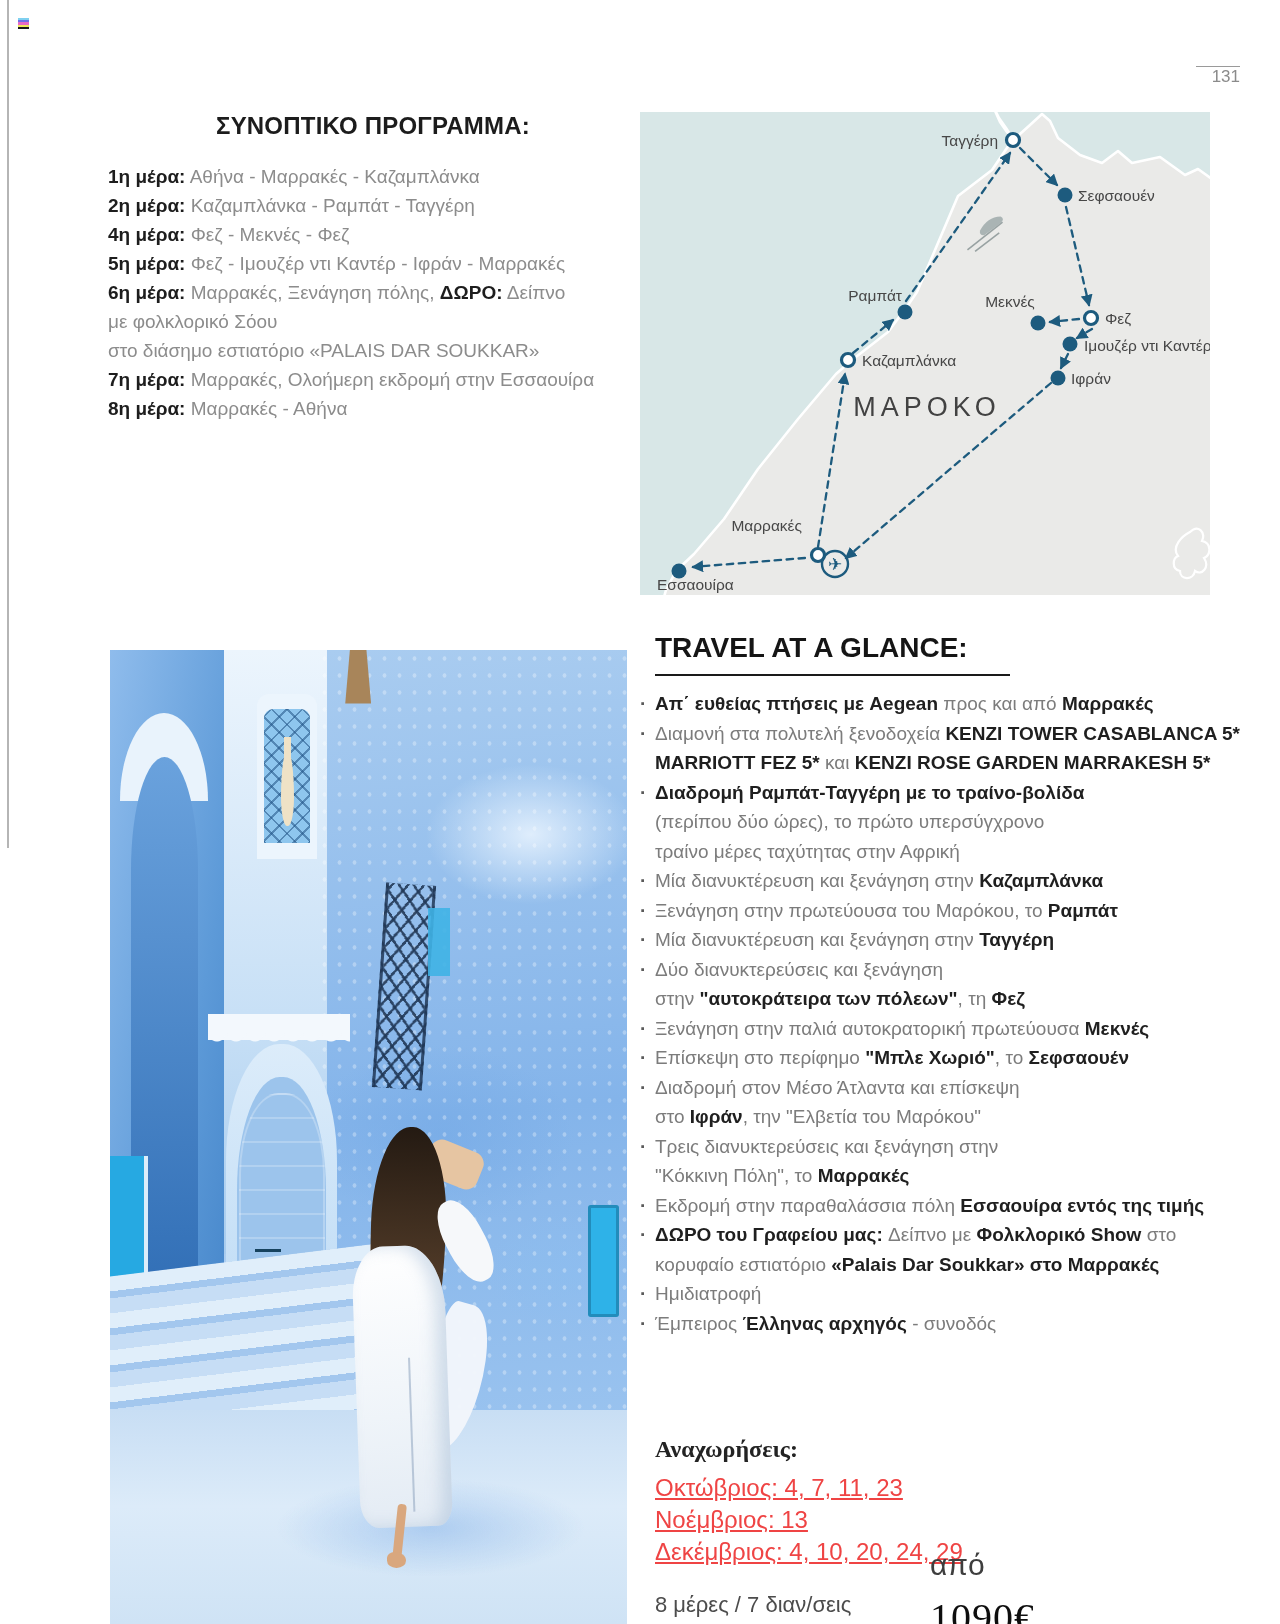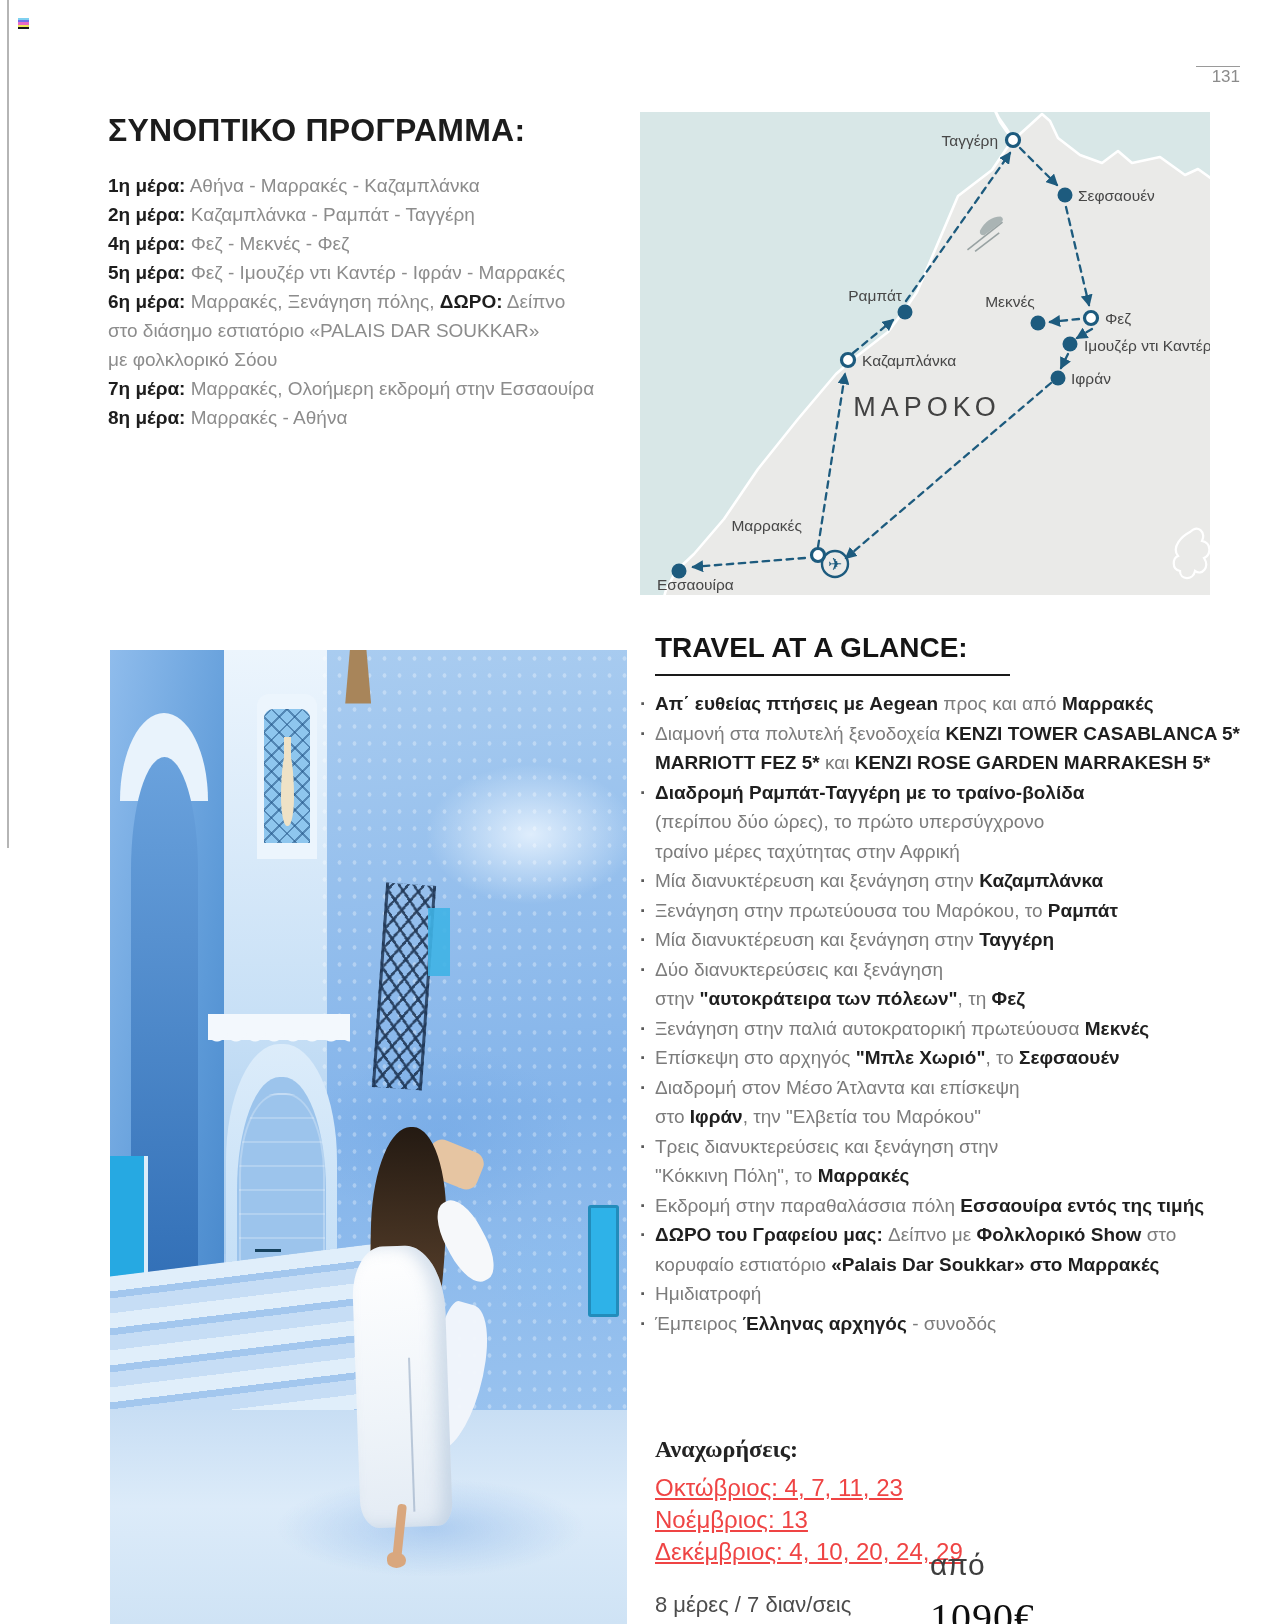--- a/index.html
+++ b/index.html
@@ -9,21 +9,21 @@
   
   .edge-line{position:absolute;left:7px;top:0;width:2px;height:848px;background:#8d8d8d;opacity:.65;}
   .reg-mark{position:absolute;left:18px;top:18px;width:11px;height:11px;display:flex;flex-direction:column;}
   .reg-mark div{flex:1;}
   .pagenum{position:absolute;left:1185px;top:42px;width:55px;text-align:right;
            font-size:17px;color:#8b8b8b;margin-top:25px;}
   .pagenum-rule{position:absolute;left:1196px;top:66px;width:44px;height:1px;background:#9a9a9a;}
 
   
   .program{position:absolute;left:108px;top:112px;width:530px;}
-  .program h1{margin:0 0 22px 0;font-size:32px;font-weight:700;color:#1c1c1c;letter-spacing:.2px;}
+  .program h1{margin:0 0 22px 0;font-size:24px;font-weight:700;color:#1c1c1c;letter-spacing:.2px;text-align:center;}
   .pline{font-size:19px;line-height:29px;color:#8c8c8c;white-space:nowrap;}
   .pline .b{font-weight:700;color:#1d1d1d;}
 
   
   .map{position:absolute;left:640px;top:112px;width:570px;height:483px;}
   .map svg{display:block;width:100%;height:100%;}
   .map .sea{fill:#d8e7e7;}
   .map .land{fill:#eaeae8;stroke:#ffffff;stroke-width:2.6;stroke-linejoin:round;}
   .map .blob{fill:#eaeae8;stroke:#ffffff;stroke-width:2.2;}
   .map .route{fill:none;stroke:#1d5b7e;stroke-width:2.3;stroke-dasharray:6.5 5.5;stroke-linecap:round;}
@@ -144,22 +144,22 @@
   <div class="pagenum-rule"></div>
 
   <div class="program">
     <h1>ΣΥΝΟΠΤΙΚΟ ΠΡΟΓΡΑΜΜΑ:</h1>
     <div>
         <div class="pline"><span class="b">1η μέρα:</span><span> Αθήνα - Μαρρακές - Καζαμπλάνκα</span></div>
         <div class="pline"><span class="b">2η μέρα:</span><span> Καζαμπλάνκα - Ραμπάτ - Ταγγέρη</span></div>
         <div class="pline"><span class="b">4η μέρα:</span><span> Φεζ - Μεκνές - Φεζ</span></div>
         <div class="pline"><span class="b">5η μέρα:</span><span> Φεζ - Ιμουζέρ ντι Καντέρ - Ιφράν - Μαρρακές</span></div>
         <div class="pline"><span class="b">6η μέρα:</span><span> Μαρρακές, Ξενάγηση πόλης, </span><span class="b">ΔΩΡΟ:</span><span> Δείπνο</span></div>
+        <div class="pline"><span>με φολκλορικό Σόου</span></div>
         <div class="pline"><span>στο διάσημο εστιατόριο «PALAIS DAR SOUKKAR»</span></div>
-        <div class="pline"><span>με φολκλορικό Σόου</span></div>
         <div class="pline"><span class="b">7η μέρα:</span><span> Μαρρακές, Ολοήμερη εκδρομή στην Εσσαουίρα</span></div>
         <div class="pline"><span class="b">8η μέρα:</span><span> Μαρρακές - Αθήνα</span></div>
       </div>
   </div>
 
   <div class="map">
     <svg id="map-svg" viewBox="0 0 570 483">
       <defs>
         <marker id="arr" viewBox="0 0 10 10" refX="8.5" refY="5" markerWidth="5.2" markerHeight="5.2" orient="auto-start-reverse">
           <path d="M0,0 L10,5 L0,10 z" fill="#1d5b7e"></path>
@@ -227,21 +227,21 @@
         <div class="gline"><span class="b">MARRIOTT FEZ 5*</span><span> και </span><span class="b">KENZI ROSE GARDEN MARRAKESH 5*</span></div>
         <div class="gline"><span class="dot">·</span><span class="b">Διαδρομή Ραμπάτ-Ταγγέρη με το τραίνο-βολίδα</span></div>
         <div class="gline"><span>(περίπου δύο ώρες), το πρώτο υπερσύγχρονο</span></div>
         <div class="gline"><span>τραίνο μέρες ταχύτητας στην Αφρική</span></div>
         <div class="gline"><span class="dot">·</span><span>Μία διανυκτέρευση και ξενάγηση στην </span><span class="b">Καζαμπλάνκα</span></div>
         <div class="gline"><span class="dot">·</span><span>Ξενάγηση στην πρωτεύουσα του Μαρόκου, το </span><span class="b">Ραμπάτ</span></div>
         <div class="gline"><span class="dot">·</span><span>Μία διανυκτέρευση και ξενάγηση στην </span><span class="b">Ταγγέρη</span></div>
         <div class="gline"><span class="dot">·</span><span>Δύο διανυκτερεύσεις και ξενάγηση</span></div>
         <div class="gline"><span>στην </span><span class="b">"αυτοκράτειρα των πόλεων"</span><span>, τη </span><span class="b">Φεζ</span></div>
         <div class="gline"><span class="dot">·</span><span>Ξενάγηση στην παλιά αυτοκρατορική πρωτεύουσα </span><span class="b">Μεκνές</span></div>
-        <div class="gline"><span class="dot">·</span><span>Επίσκεψη στο αρχηγός </span><span class="b">"Μπλε Χωριό"</span><span>, το </span><span class="b">Σεφσαουέν</span></div>
+        <div class="gline"><span class="dot">·</span><span>Επίσκεψη στο περίφημο </span><span class="b">"Μπλε Χωριό"</span><span>, το </span><span class="b">Σεφσαουέν</span></div>
         <div class="gline"><span class="dot">·</span><span>Διαδρομή στον Μέσο Άτλαντα και επίσκεψη</span></div>
         <div class="gline"><span>στο </span><span class="b">Ιφράν</span><span>, την "Ελβετία του Μαρόκου"</span></div>
         <div class="gline"><span class="dot">·</span><span>Τρεις διανυκτερεύσεις και ξενάγηση στην</span></div>
         <div class="gline"><span>"Κόκκινη Πόλη", το </span><span class="b">Μαρρακές</span></div>
         <div class="gline"><span class="dot">·</span><span>Εκδρομή στην παραθαλάσσια πόλη </span><span class="b">Εσσαουίρα εντός της τιμής</span></div>
         <div class="gline"><span class="dot">·</span><span class="b">ΔΩΡΟ του Γραφείου μας: </span><span>Δείπνο με </span><span class="b">Φολκλορικό Show</span><span> στο</span></div>
         <div class="gline"><span>κορυφαίο εστιατόριο </span><span class="b">«Palais Dar Soukkar» στο Μαρρακές</span></div>
         <div class="gline"><span class="dot">·</span><span>Ημιδιατροφή</span></div>
         <div class="gline"><span class="dot">·</span><span>Έμπειρος </span><span class="b">Έλληνας αρχηγός</span><span> - συνοδός</span></div>
       </div>

